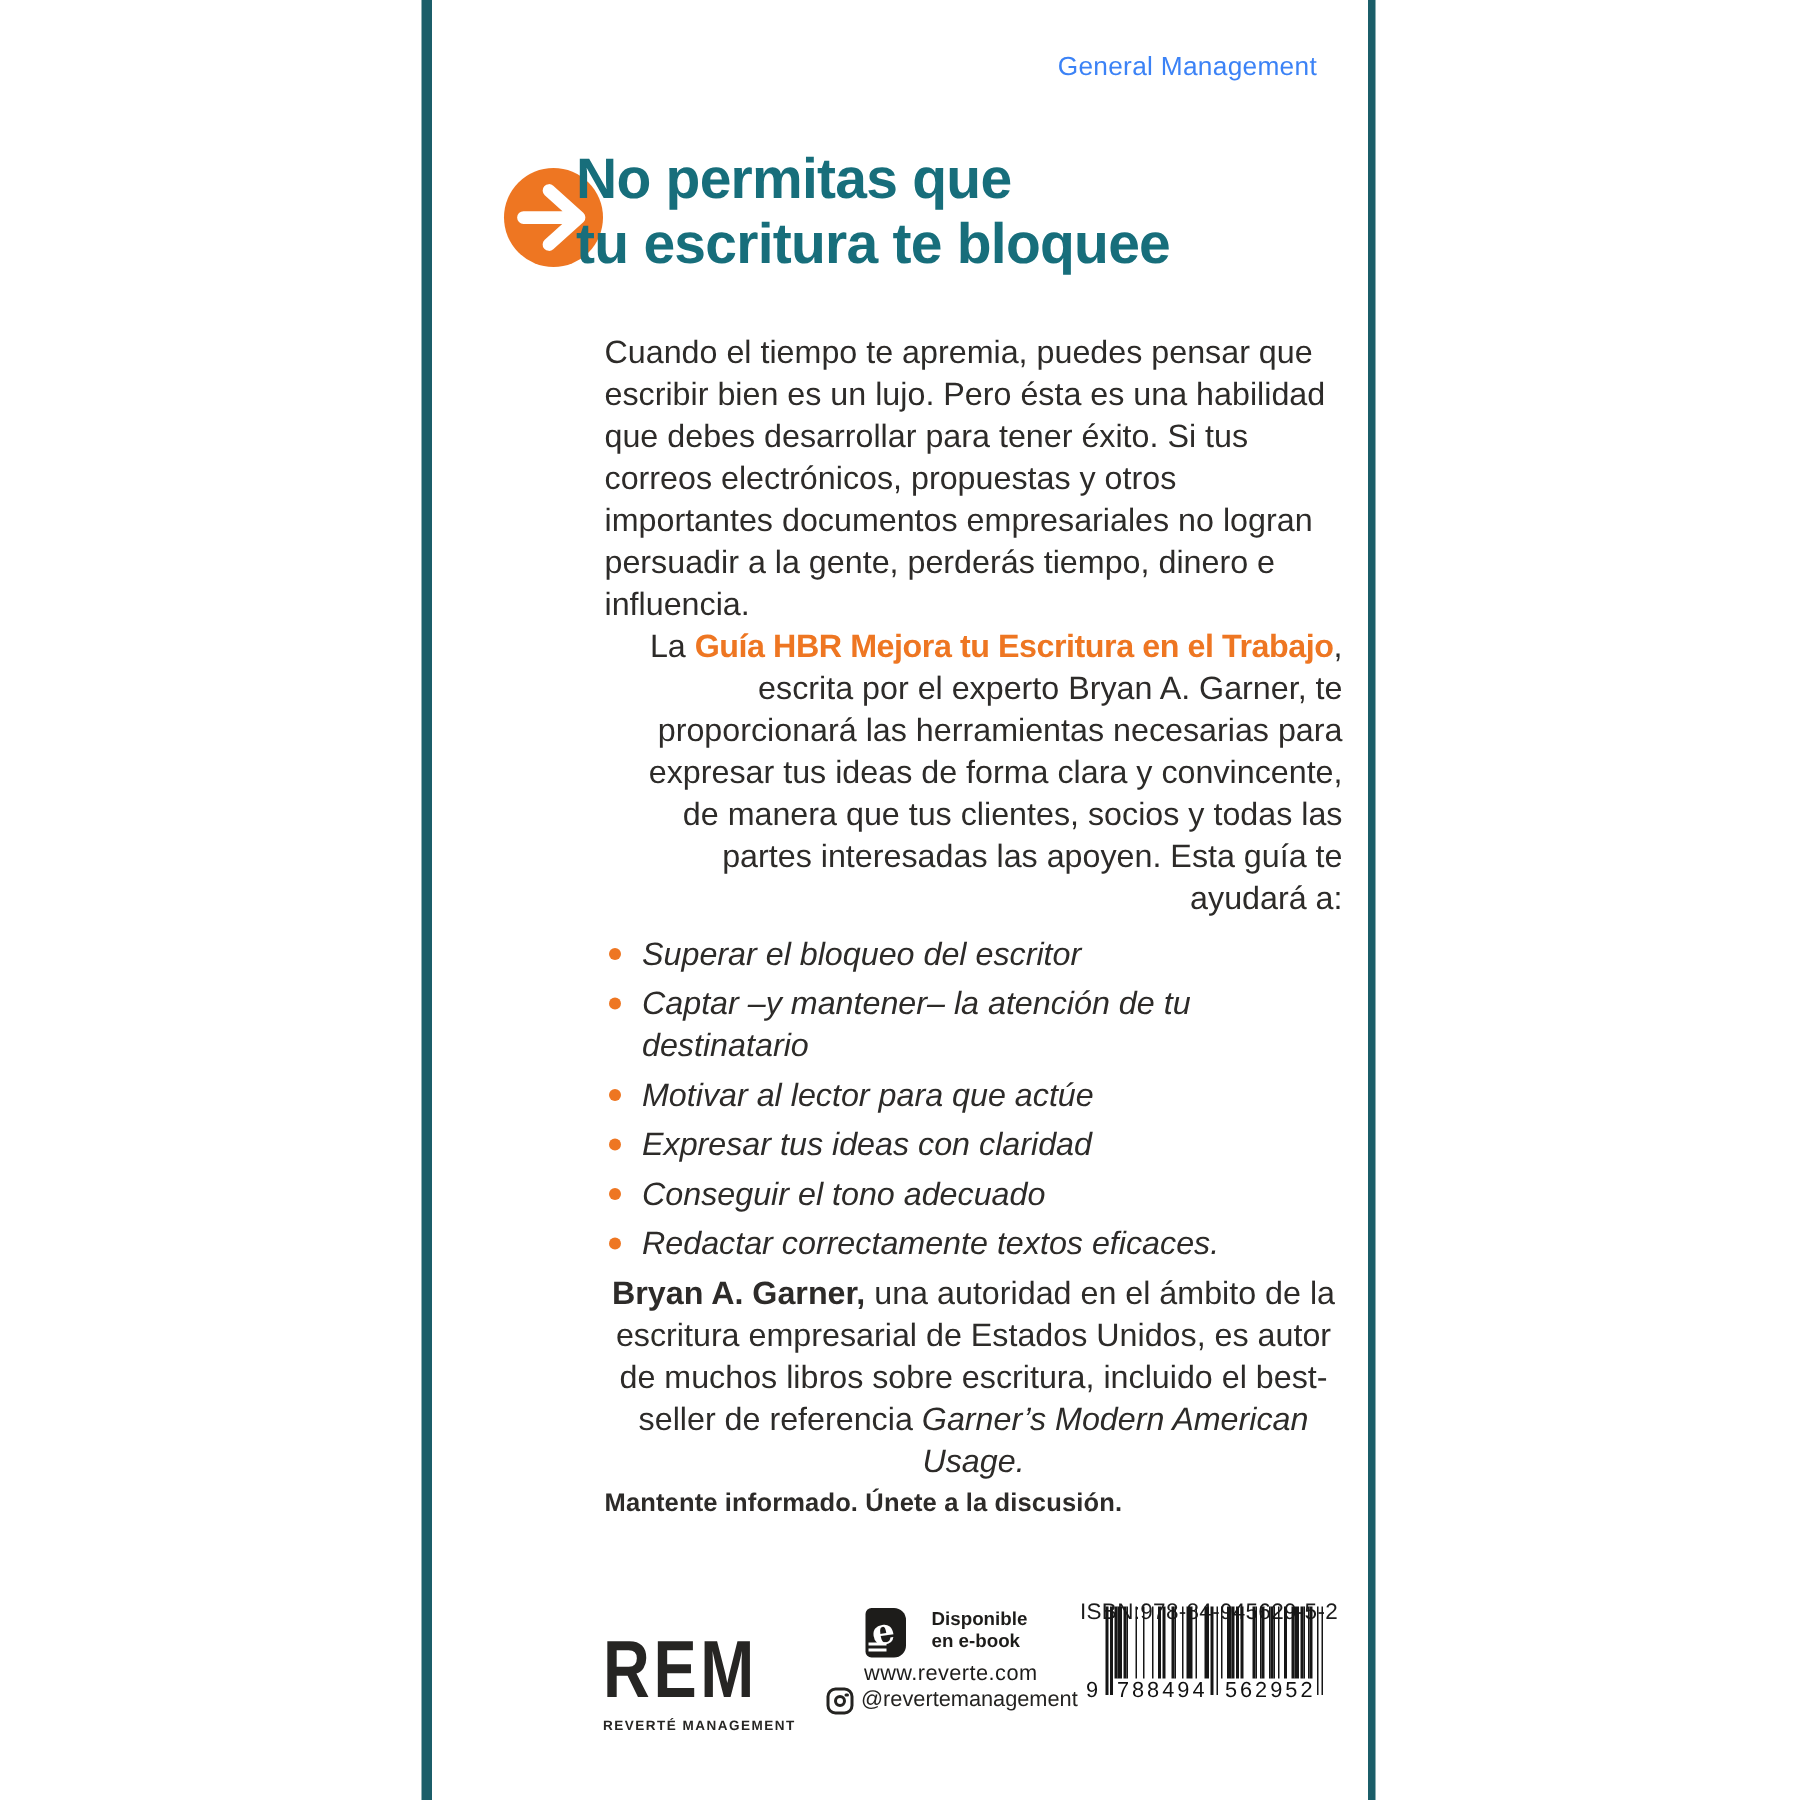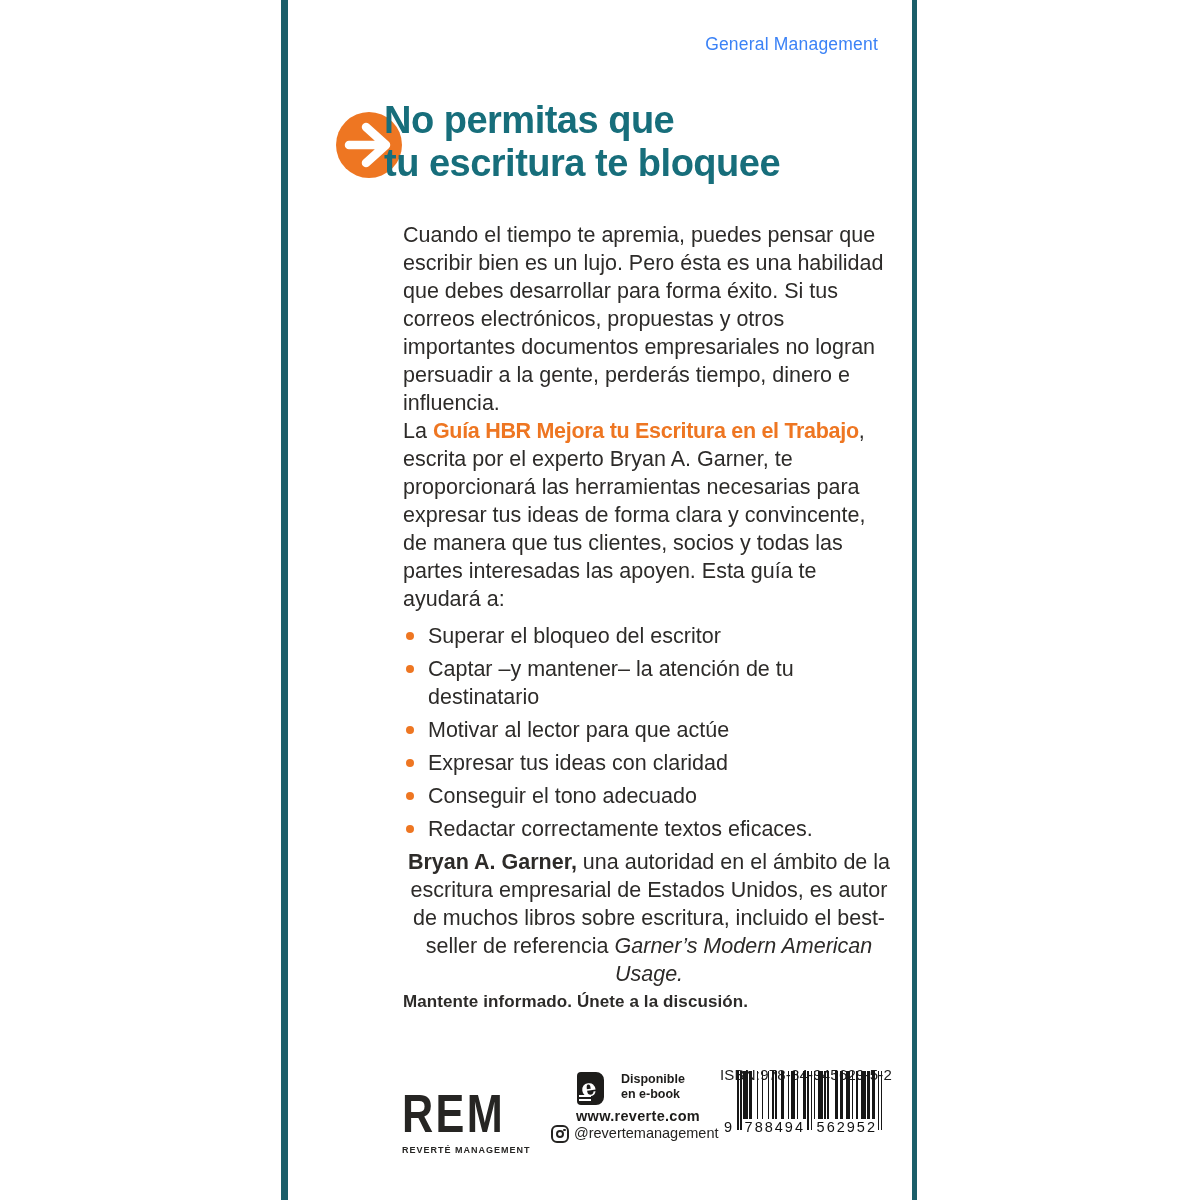--- a/index.html
+++ b/index.html
@@ -33,24 +33,24 @@
     position:absolute;left:384px;top:99px;
     font-size:38px;line-height:43px;font-weight:bold;
     color:var(--teal);letter-spacing:-0.5px;
   }
 
   .copy{
     position:absolute;left:403px;top:221px;width:492px;
     font-size:21.5px;line-height:28px;color:var(--ink);
   }
   .copy p{margin:0;}
-  .guide{margin-top:9px;}
+  .guide{margin-top:9px;text-align:right;}
   .hl{color:var(--orange);font-weight:bold;letter-spacing:-0.3px;}
 
-  ul.bullets{list-style:none;margin-top:9px;}
+  ul.bullets{list-style:none;margin-top:9px;font-style:italic;}
   ul.bullets li{position:relative;padding-left:25px;margin-bottom:5px;line-height:28px;}
   .dot{position:absolute;left:3px;top:10px;width:8px;height:8px;border-radius:50%;background:var(--orange);}
 
   .bio{margin-top:11px;text-align:center;}
   .cta{margin-top:20px;font-size:17px;font-weight:bold;letter-spacing:.1px;}
 
   
   .rem-logo{position:absolute;left:402px;top:1086px;color:#262523;}
   .rem-word{font-size:54px;font-weight:bold;letter-spacing:3px;line-height:1;
             transform:scaleX(.8);transform-origin:left top;white-space:nowrap;}
@@ -59,21 +59,21 @@
   .ebook-icon{
     position:absolute;left:577px;top:1072px;width:27px;height:33px;
     background:#1d1c1a;border-radius:4px 8px 8px 4px;color:#fff;
   }
   .ebook-icon .e{
     position:absolute;left:4px;top:1px;font-size:24px;font-weight:bold;
     transform:rotate(-8deg);font-family:"DejaVu Serif", serif;
   }
   .ebook-icon .pages{position:absolute;left:2px;bottom:4px;width:12px;height:2px;background:#fff;box-shadow:0 -4px 0 #fff;}
   .ebook-text{position:absolute;left:621px;top:1072px;font-size:12.5px;font-weight:bold;line-height:15px;color:#1d1c1a;}
-  .website{position:absolute;left:576px;top:1108px;font-size:14.5px;font-weight:bold;letter-spacing:.3px;color:#1d1c1a;}
+  .website{position:absolute;left:576px;top:1108px;font-size:14.5px;font-weight:normal;letter-spacing:.3px;color:#1d1c1a;}
   .insta-row{position:absolute;left:551px;top:1125px;display:flex;align-items:flex-start;color:#242321;}
   .insta-icon{width:18px;height:18px;border:2px solid #242321;border-radius:6px;position:relative;margin-right:5px;}
   .insta-icon .lens{position:absolute;left:3px;top:3px;width:8px;height:8px;border:2px solid #242321;border-radius:50%;}
   .insta-icon .flash{position:absolute;right:1.5px;top:1.5px;width:2.5px;height:2.5px;border-radius:50%;background:#242321;}
   .insta-handle{font-size:14.5px;}
 
   
   .isbn-label{position:absolute;left:720px;top:1053px;width:176px;text-align:left;
               font-size:15px;color:#1c1c1c;letter-spacing:.2px;margin-top:13px;}
   .barcode{position:absolute;left:737px;top:1071px;width:146px;height:62px;display:flex;align-items:flex-start;}
@@ -97,21 +97,21 @@
 
   <div class="arrow-badge">
     <svg viewBox="0 0 66 66">
       <path d="M13 33 H45 M30 15 L50 33 L30 51" fill="none" stroke="#ffffff" stroke-width="8.5" stroke-linecap="round" stroke-linejoin="round"></path>
     </svg>
   </div>
 
   <h1 class="heading"><span>No permitas que</span><br><span>tu escritura te bloquee</span></h1>
 
   <div class="copy">
-    <p>Cuando el tiempo te apremia, puedes pensar que escribir bien es un lujo. Pero ésta es una habilidad que debes desarrollar para forma éxito. Si tus correos electrónicos, propuestas y otros importantes documentos empresariales no logran persuadir a la gente, perderás tiempo, dinero e influencia.</p>
+    <p>Cuando el tiempo te apremia, puedes pensar que escribir bien es un lujo. Pero ésta es una habilidad que debes desarrollar para tener éxito. Si tus correos electrónicos, propuestas y otros importantes documentos empresariales no logran persuadir a la gente, perderás tiempo, dinero e influencia.</p>
     <p class="guide"><span>La </span><span class="hl">Guía HBR Mejora tu Escritura en el Trabajo</span><span>, escrita por el experto Bryan A. Garner, te proporcionará las herramientas necesarias para expresar tus ideas de forma clara y convincente, de manera que tus clientes, socios y todas las partes interesadas las apoyen. Esta guía te ayudará a:</span></p>
 
     <ul class="bullets">
       <li><span class="dot"></span><span>Superar el bloqueo del escritor</span></li>
       <li><span class="dot"></span><span>Captar –y mantener– la atención de tu destinatario</span></li>
       <li><span class="dot"></span><span>Motivar al lector para que actúe</span></li>
       <li><span class="dot"></span><span>Expresar tus ideas con claridad</span></li>
       <li><span class="dot"></span><span>Conseguir el tono adecuado</span></li>
       <li><span class="dot"></span><span>Redactar correctamente textos eficaces.</span></li>
     </ul>

